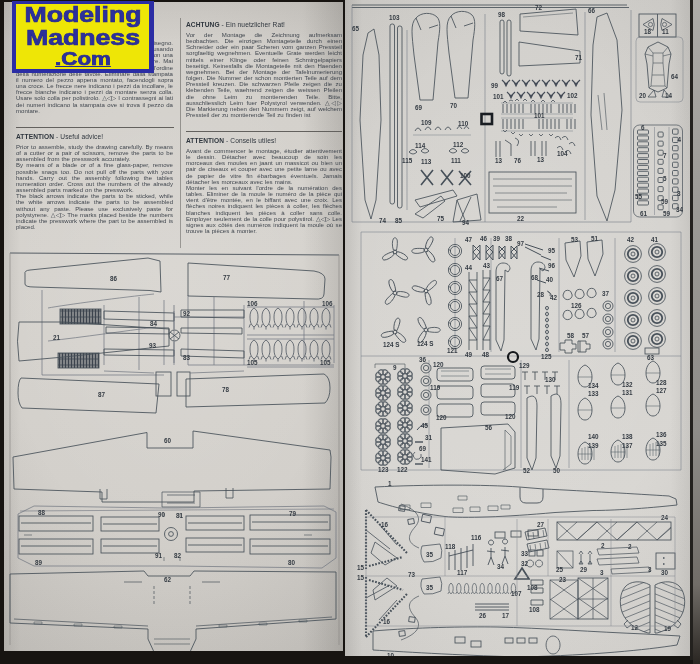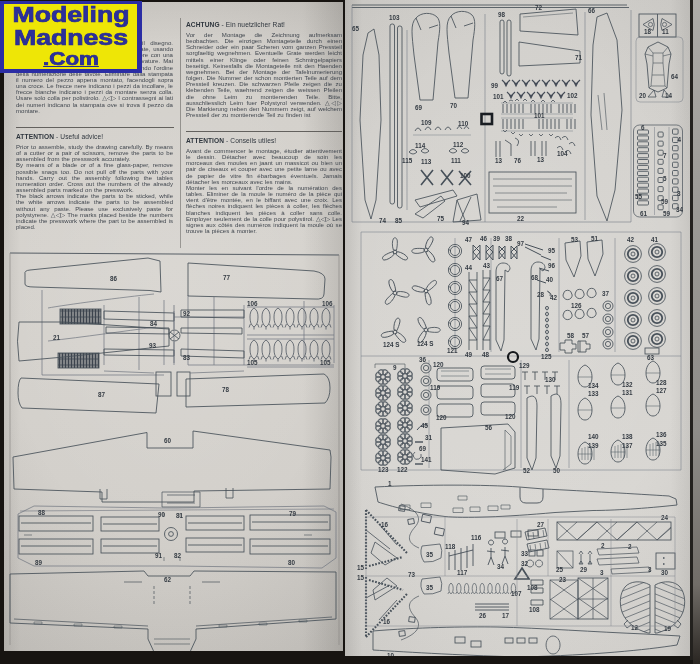--- a/index.html
+++ b/index.html
@@ -21,21 +21,21 @@
 
 .col{position:absolute;color:#3a4049;}
 #col1{left:12px;top:27px;width:157px;}
 #col2{left:182px;top:19px;width:156px;}
 .h{font-size:6.6px;font-weight:bold;letter-spacing:0.1px;margin:0 0 4px 0;color:#2e353d;}
 .h span{font-weight:normal;}
 .t{font-size:6.05px;line-height:6.15px;text-align:justify;margin:0 0 5px 0;color:#41474f;word-spacing:0.4px;}
 #vline{position:absolute;left:176px;top:16px;width:1px;height:230px;background:#908e8a;}
 .hl{position:absolute;height:1px;background:#63615e;}
 
-#logo{position:absolute;left:0px;top:1px;width:142px;height:72px;
+#logo{position:absolute;left:12px;top:1px;width:142px;height:72px;
   background:#2b2da4;padding:0;}
 #logoin{position:absolute;left:4px;top:3px;right:5px;bottom:4px;background:#eee606;}
 .n{font:bold 6.3px "Liberation Sans",sans-serif;fill:#343b43;stroke:none;}
 .lg{position:absolute;width:100%;text-align:center;font-weight:bold;color:#2c309c;
   font-family:"Liberation Sans", sans-serif;transform:scaleX(1.24);
   -webkit-text-stroke:0.7px #262a92;}
 </style>
 </head>
 <body>
 <div id="pageL">

